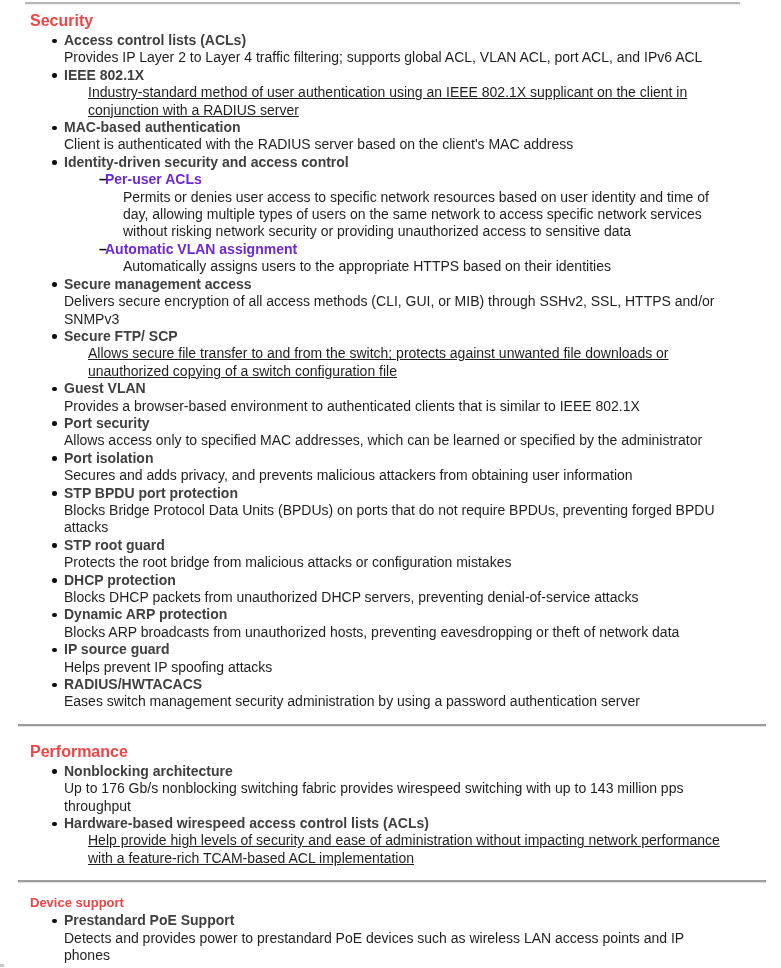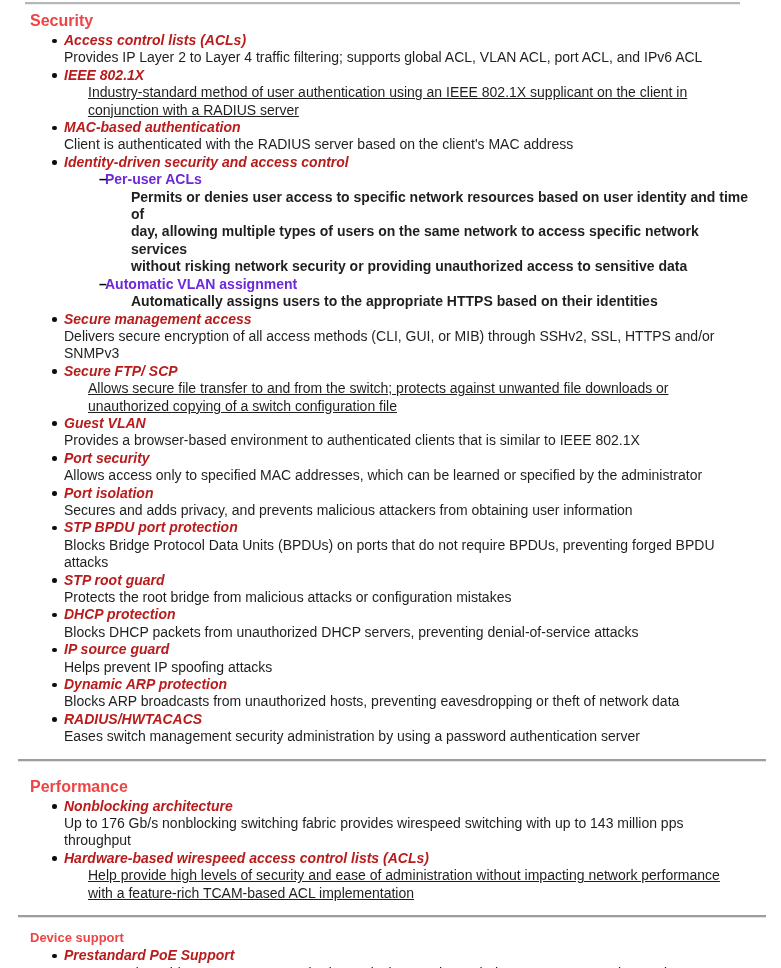--- a/index.html
+++ b/index.html
@@ -28,30 +28,30 @@
   section.small .section-title { font-size: 13px; line-height: 16px; margin-bottom: 1px; }
 
   
   .features { list-style: none; margin: 0; padding: 0 27px 0 0; }
   .feature { position: relative; padding-left: 64px; }
   .bullet {
     position: absolute; left: 52px; top: 6.5px;
     width: 4.5px; height: 4.5px; border-radius: 50%;
     background: #0d0d0d;
   }
-  .feature-label { font-weight: bold; color: #b91c1c; font-style: italic; }
+  .feature-label { font-weight: bold; color: #404040; }
   .feature-desc { white-space: pre-line; }
   .feature-desc.indented { margin-left: 24px; text-decoration: underline; }
 
   
   .subfeatures { list-style: none; margin: 0; padding: 0; }
   .subfeature { position: relative; padding-left: 41px; }
   .dash { position: absolute; left: 35px; top: 0; font-weight: bold; color: #000000; }
   .sub-label { font-weight: bold; color: #6d28d9; }
-  .sub-desc { margin-left: 26px; white-space: pre-line; font-weight: bold; }
+  .sub-desc { margin-left: 18px; white-space: pre-line; }
 
   
   .corner-artifact { position: absolute; left: 0; bottom: 3px; width: 4px; height: 3px; background: #c9c9c9; }
 </style>
 </head>
 <body>
 
 <div class="page">
   <div>
       <section class="first">
@@ -142,28 +142,28 @@
 
   </li>
           <li class="feature">
     <span class="bullet"></span>
     <div class="feature-label">DHCP protection</div>
     <div class="feature-desc">Blocks DHCP packets from unauthorized DHCP servers, preventing denial-of-service attacks</div>
 
   </li>
           <li class="feature">
     <span class="bullet"></span>
+    <div class="feature-label">Dynamic ARP protection</div>
+    <div class="feature-desc">Blocks ARP broadcasts from unauthorized hosts, preventing eavesdropping or theft of network data</div>
+
+  </li>
+          <li class="feature">
+    <span class="bullet"></span>
     <div class="feature-label">IP source guard</div>
     <div class="feature-desc">Helps prevent IP spoofing attacks</div>
-
-  </li>
-          <li class="feature">
-    <span class="bullet"></span>
-    <div class="feature-label">Dynamic ARP protection</div>
-    <div class="feature-desc">Blocks ARP broadcasts from unauthorized hosts, preventing eavesdropping or theft of network data</div>
 
   </li>
           <li class="feature">
     <span class="bullet"></span>
     <div class="feature-label">RADIUS/HWTACACS</div>
     <div class="feature-desc">Eases switch management security administration by using a password authentication server</div>
 
   </li>
         </ul>
   </section>

